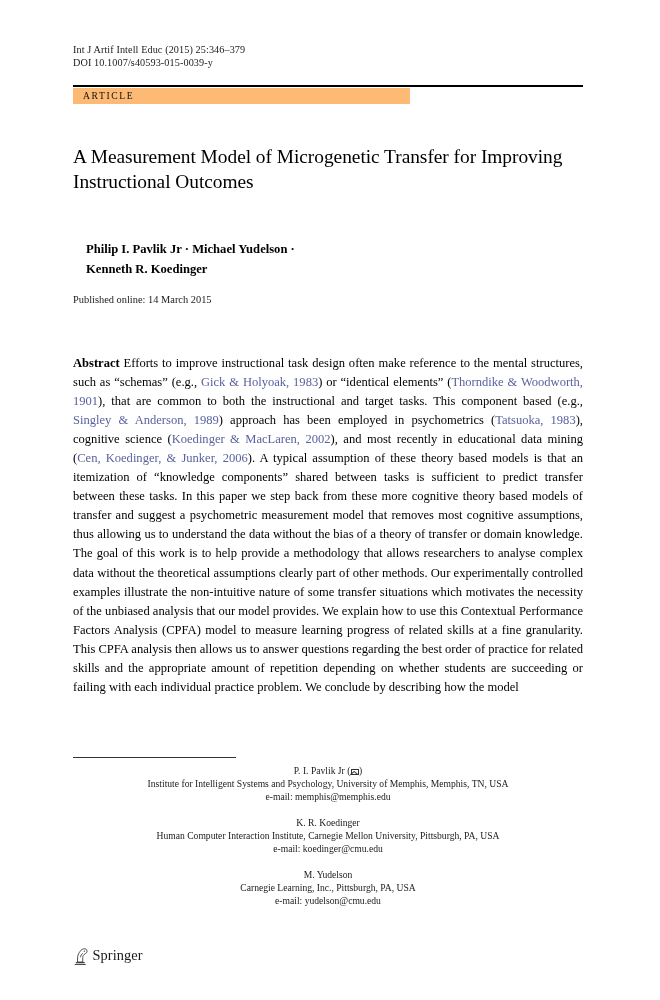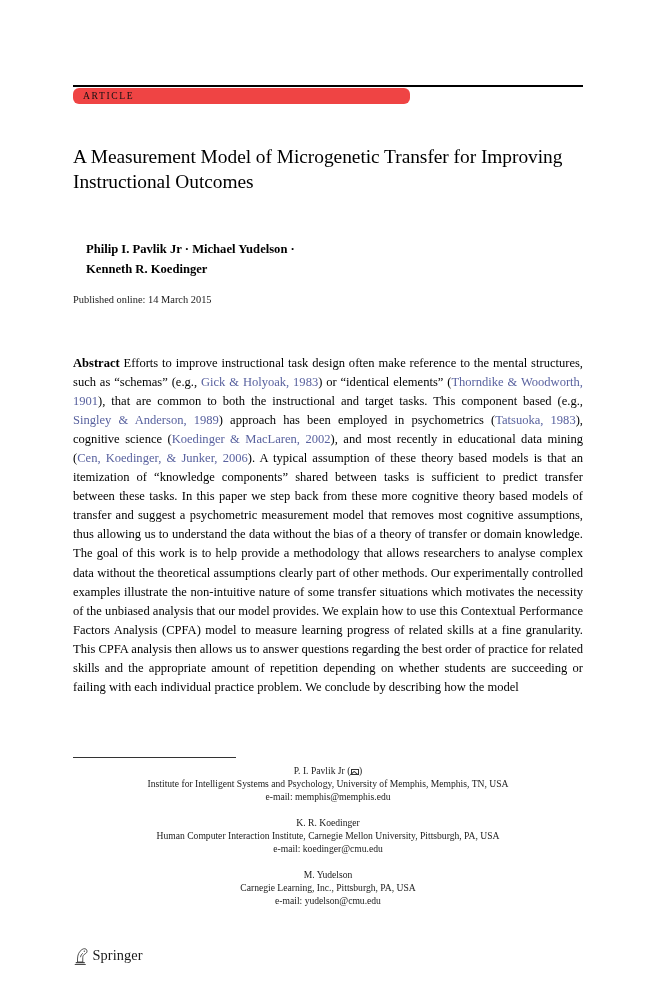--- a/index.html
+++ b/index.html
@@ -44,22 +44,21 @@
     width: 510px;
     height: 1.6px;
     background: #000000;
   }
   .article-band {
     position: absolute;
     left: 73px;
     top: 88px;
     width: 337px;
     height: 16px;
-    background: #ef4444;
-    border-radius: 6px;
+    background: #fdba74;
   }
   .article-band span {
     position: absolute;
     left: 10px;
     top: 2px;
     font-size: 9.6px;
     letter-spacing: 0.17em;
     color: #111111;
   }
 
@@ -184,20 +183,24 @@
     line-height: 16px;
     color: #1a1a1a;
     letter-spacing: 0.005em;
   }
 </style>
 </head>
 <body>
 
 <div class="page">
 
+  <div class="runhead">
+    <div>Int J Artif Intell Educ (2015) 25:346–379</div>
+    <div>DOI 10.1007/s40593-015-0039-y</div>
+  </div>
 
   <div class="rule-top"></div>
   <div class="article-band">
     <span>ARTICLE</span>
   </div>
 
   <h1 class="title">A Measurement Model of Microgenetic Transfer for Improving Instructional Outcomes</h1>
 
   <div class="authors">
     <div>Philip I. Pavlik Jr · Michael Yudelson ·</div>

